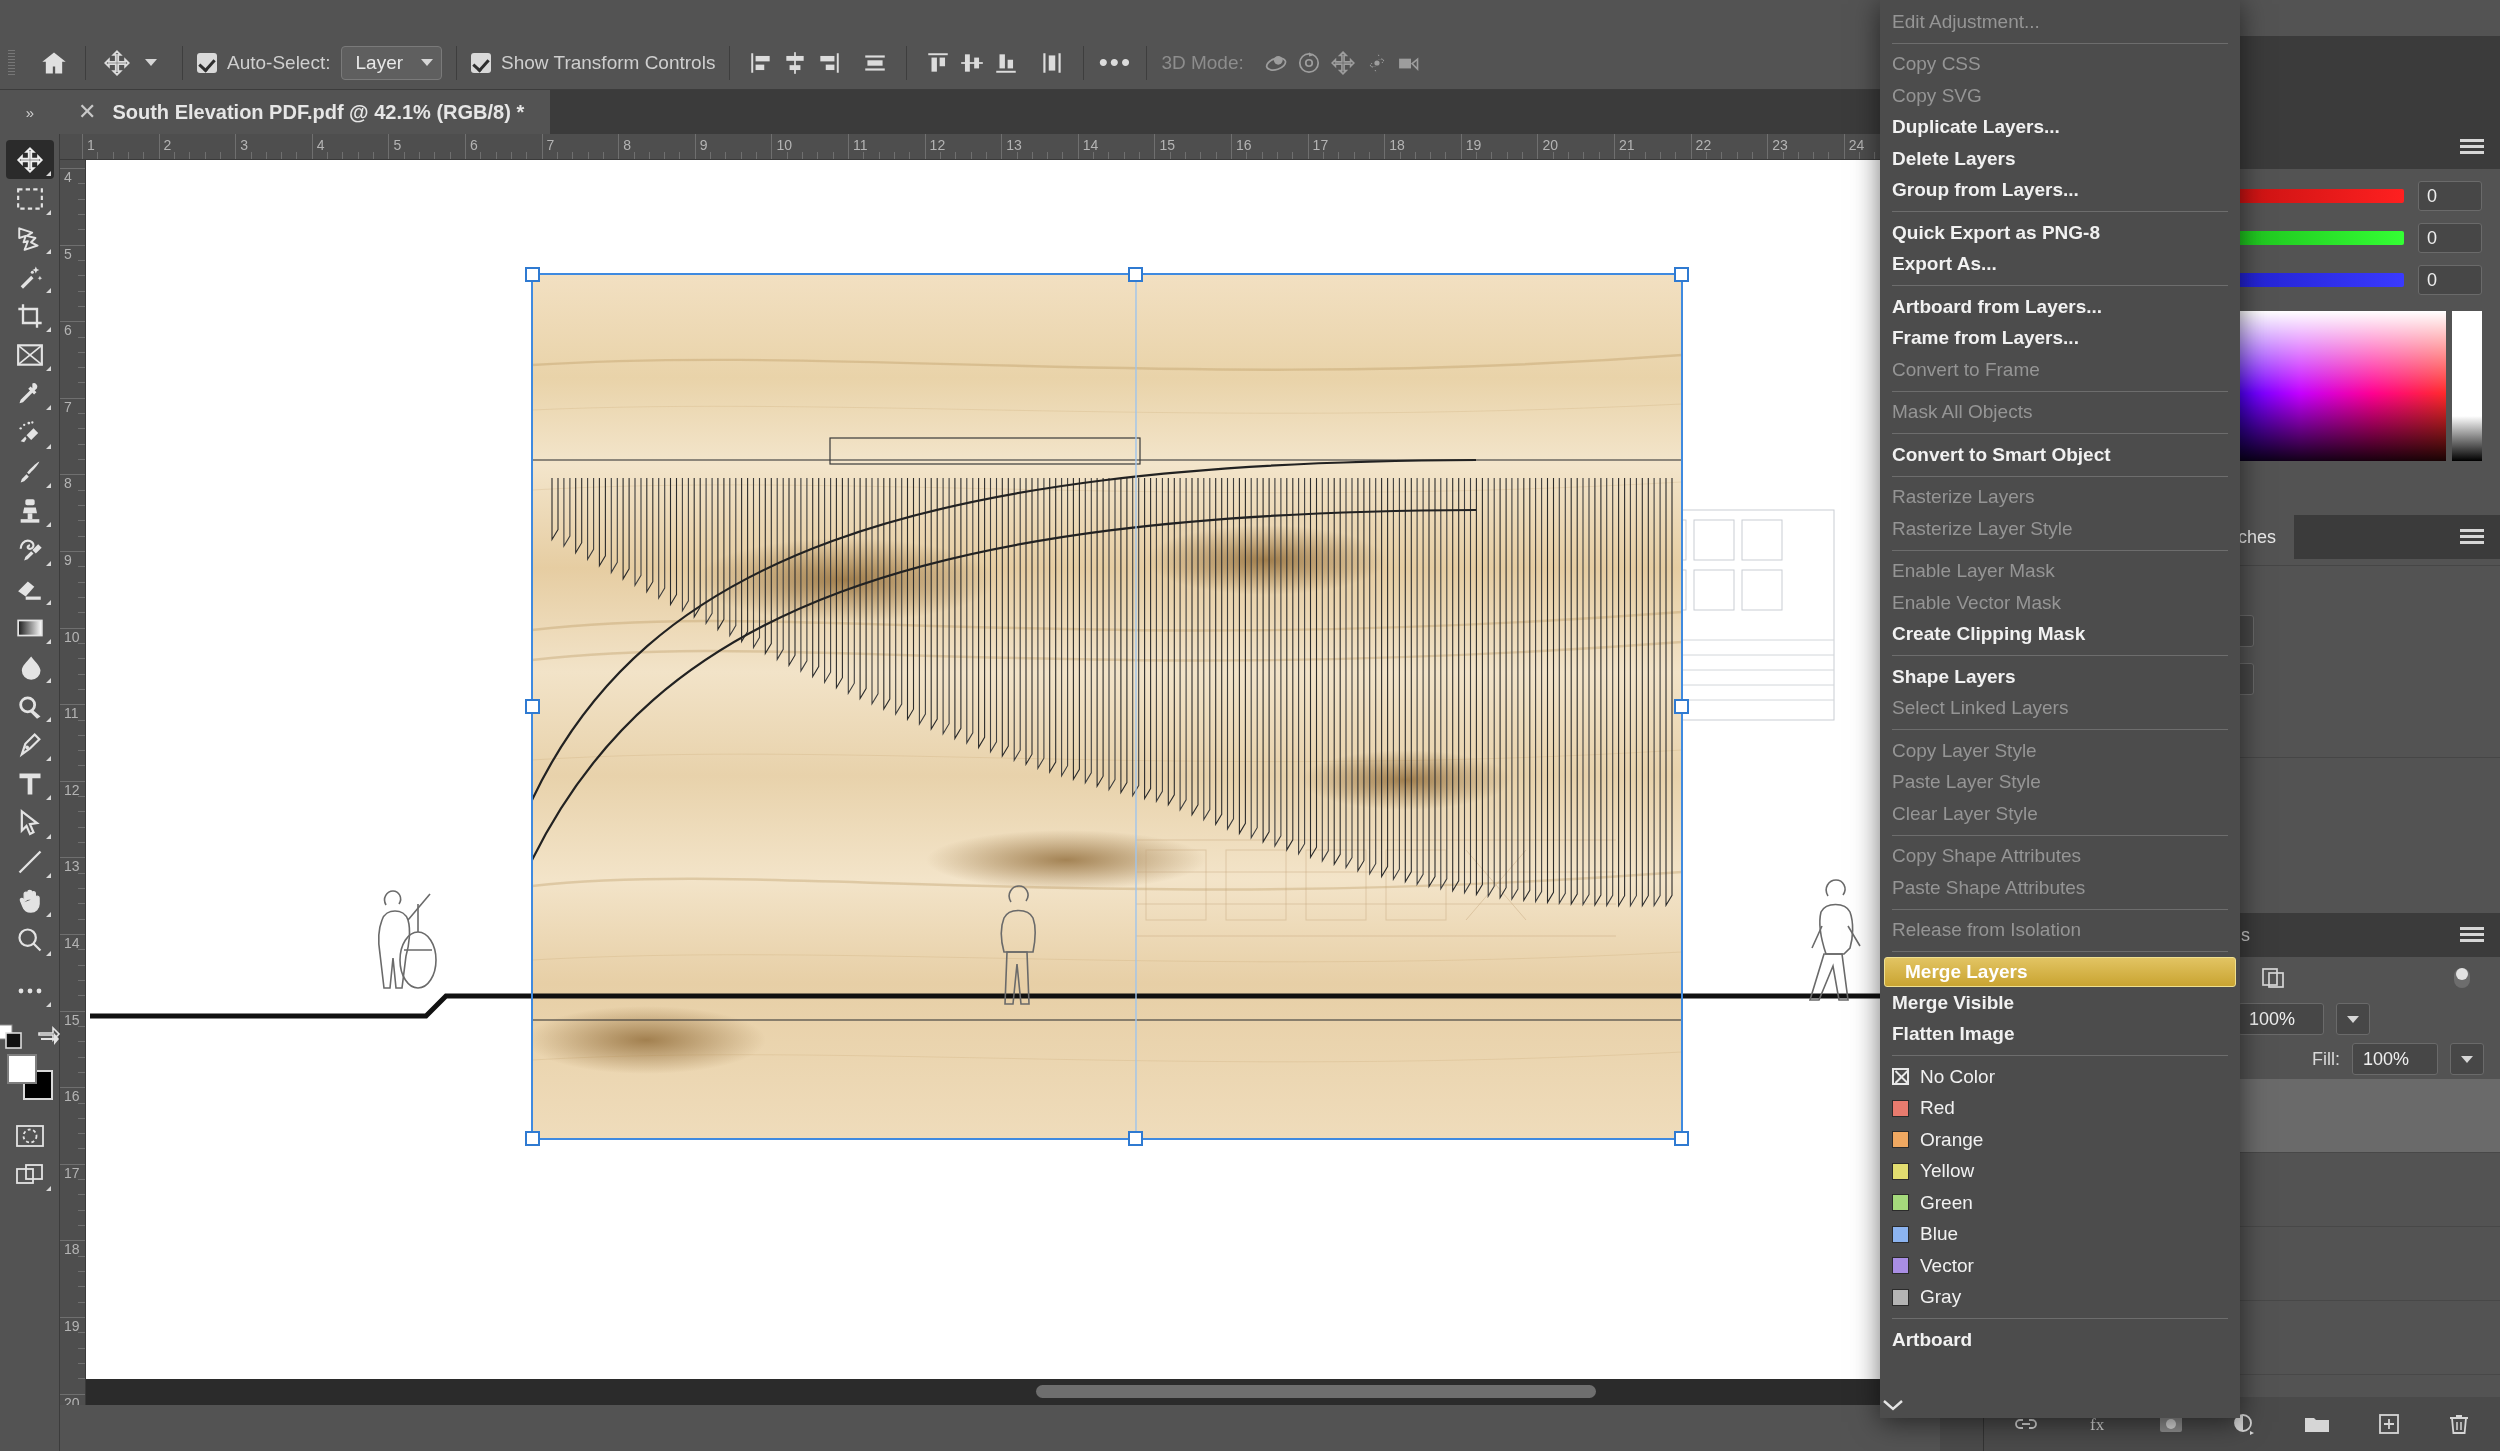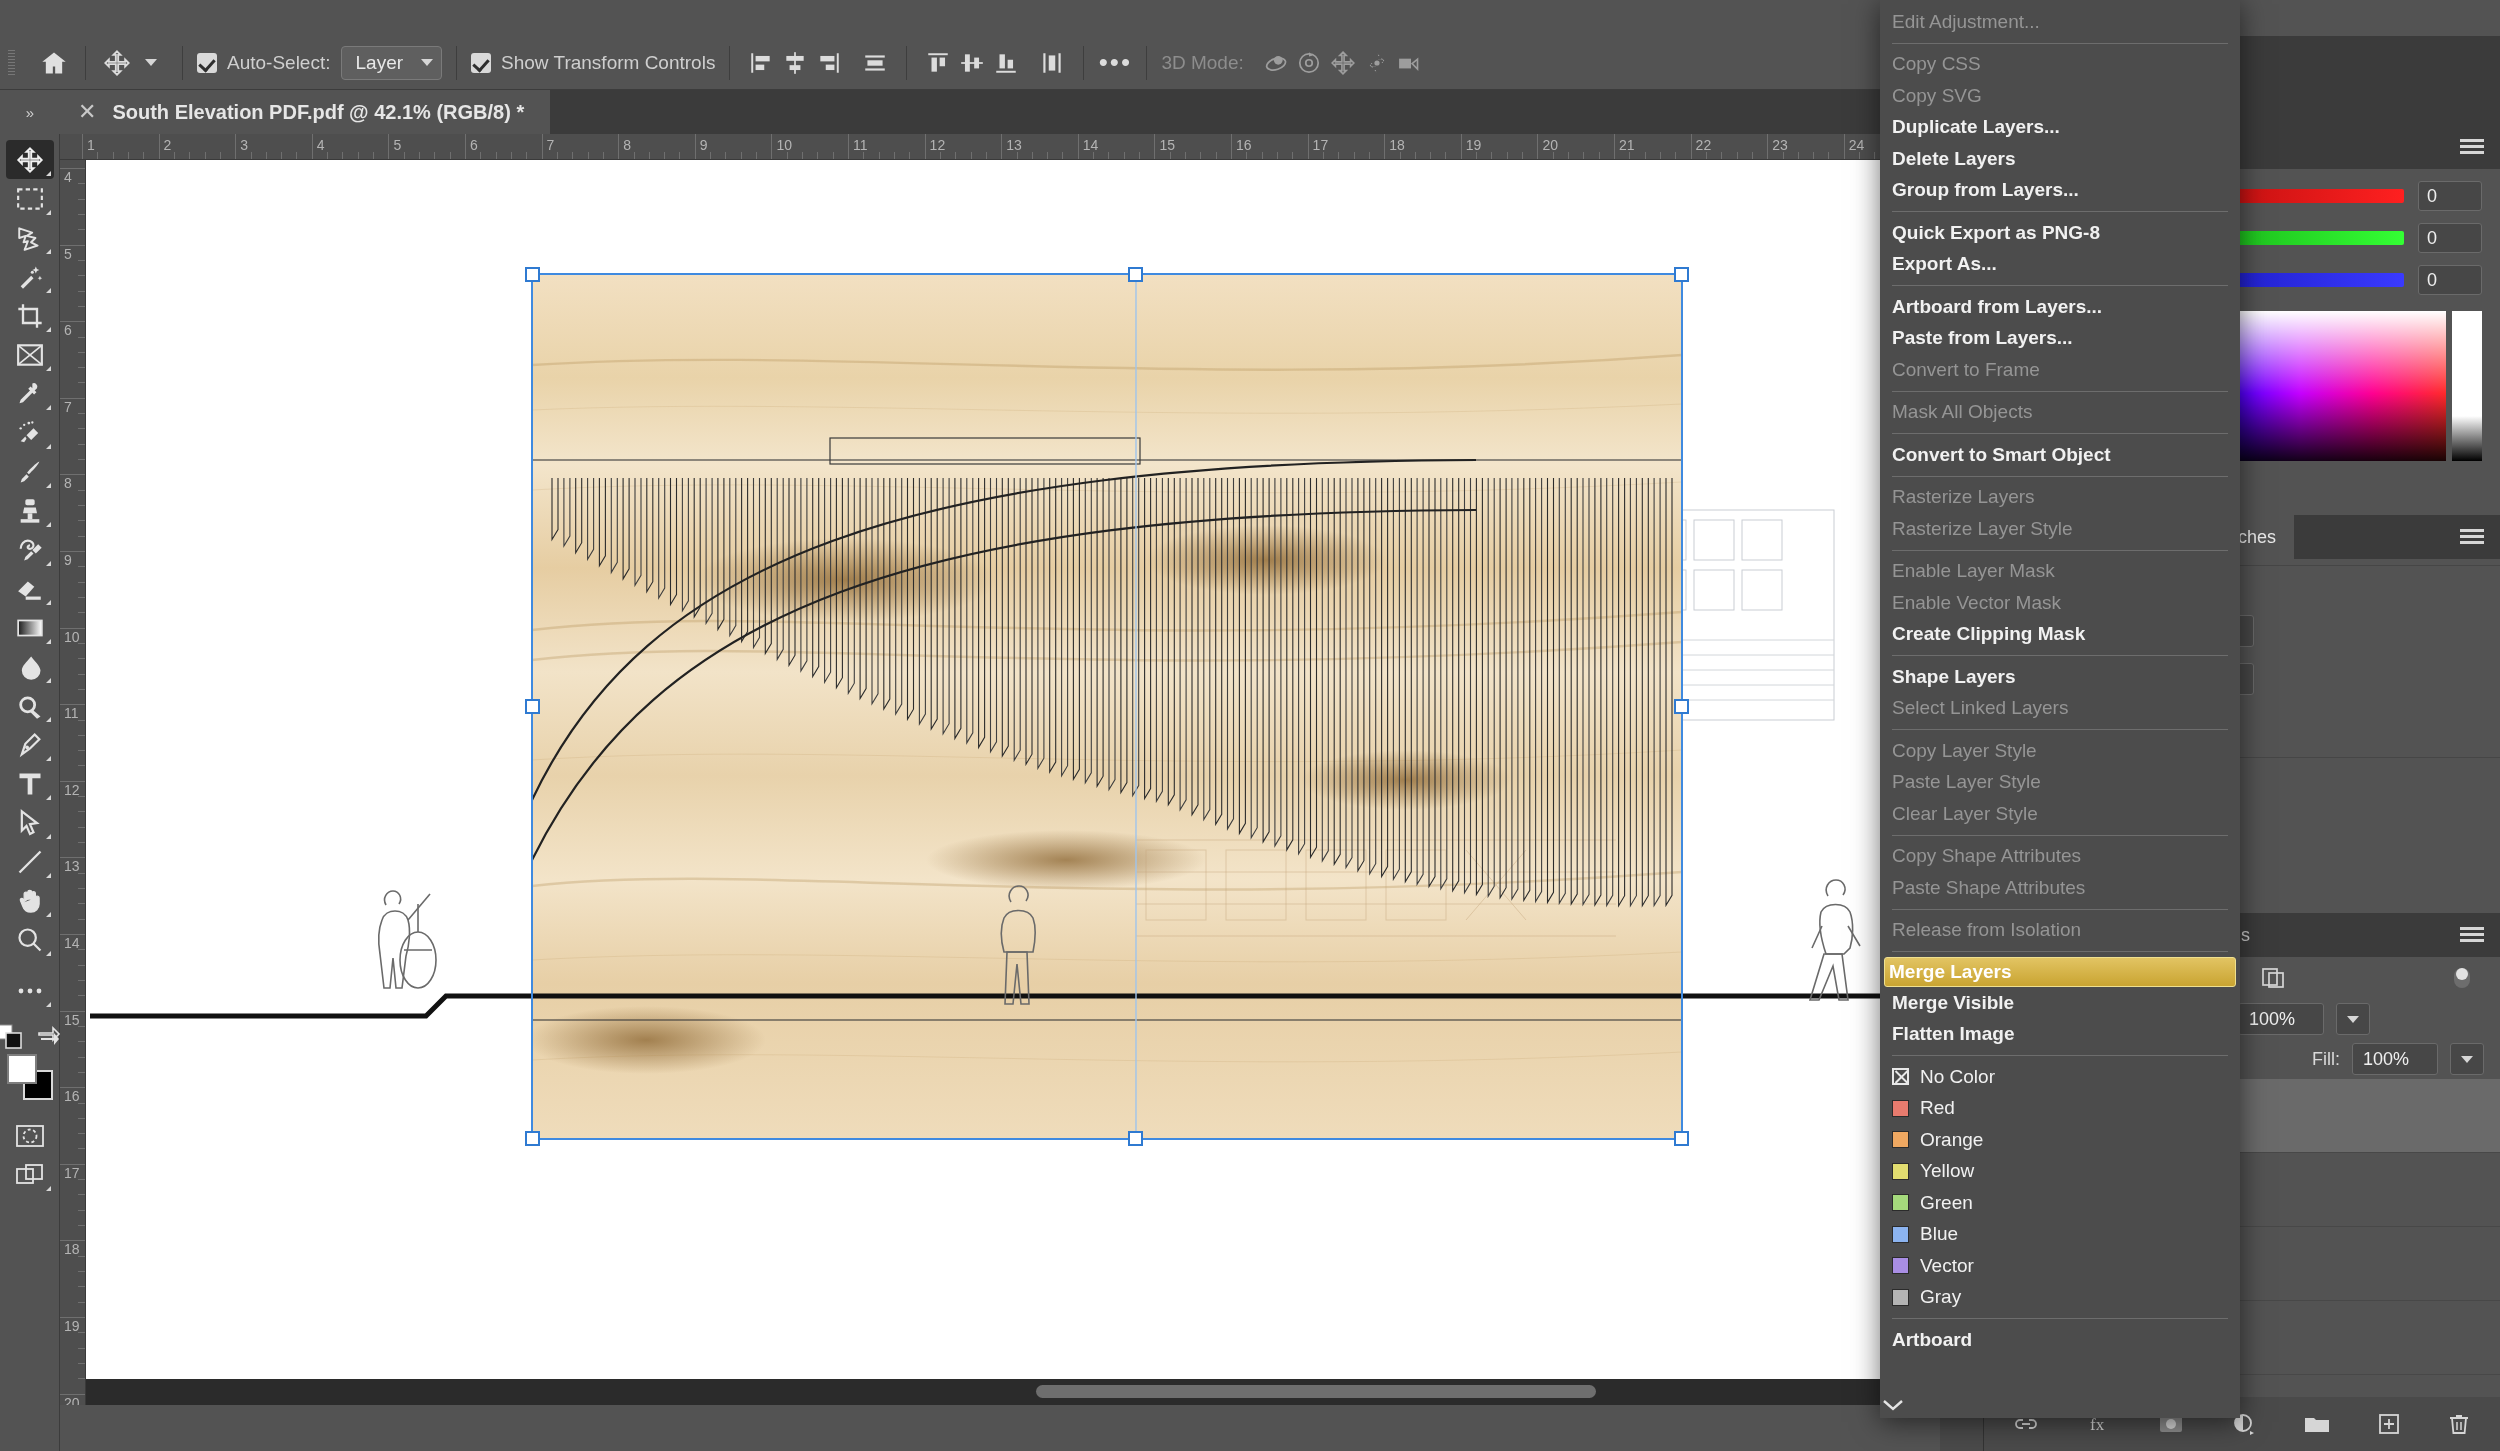--- a/index.html
+++ b/index.html
@@ -143,21 +143,21 @@
   
   .ctxmenu { position:absolute; left:1880px; top:0px; width:360px; height:1418px;
     background:#4c4c4c; box-shadow:0 4px 26px rgba(0,0,0,.55);
     padding:6px 0 0; overflow:hidden; z-index:50; }
   .mi { height:31.5px; display:flex; align-items:center; padding-left:12px;
     color:#f1f1f1; font-size:19px; gap:11px; }
   .mi.disabled { color:#959595; }
   .mi.bold { font-weight:bold; }
   .mi.hl { background:linear-gradient(to bottom,#e2c463,#c9a431);
      border:1px solid #efe08f; border-radius:3px; margin:0 4px;
-     height:30px; color:#fff; font-weight:bold; padding-left:4px; }
+     height:30px; color:#fff; font-weight:bold; padding-left:20px; }
   .msep { height:1px; background:#6d6d6d; margin:5px 12px; }
   .swatch { width:17px; height:17px; border:1px solid #2b2b2b; flex:none; }
   .nocolor { width:17px; height:17px; border:2px solid #e8e8e8; position:relative; flex:none; }
   .nocolor::before,.nocolor::after { content:""; position:absolute; left:-1px; top:6px;
     width:17px; height:2px; background:#e8e8e8; }
   .nocolor::before { transform:rotate(45deg); }
   .nocolor::after { transform:rotate(-45deg); }
   .menu-arrow { position:absolute; bottom:6px; left:0; width:360px; text-align:center;
     color:#e4e4e4; font-size:20px; }
   svg { display:block; }
@@ -1349,21 +1349,21 @@
           <span>Quick Export as PNG-8</span>
         </div>
         <div class="mi bold">
           <span>Export As...</span>
         </div>
         <div class="msep"></div>
         <div class="mi bold">
           <span>Artboard from Layers...</span>
         </div>
         <div class="mi bold">
-          <span>Paste from Layers...</span>
+          <span>Frame from Layers...</span>
         </div>
         <div class="mi disabled">
           <span>Convert to Frame</span>
         </div>
         <div class="msep"></div>
         <div class="mi disabled">
           <span>Mask All Objects</span>
         </div>
         <div class="msep"></div>
         <div class="mi bold">

